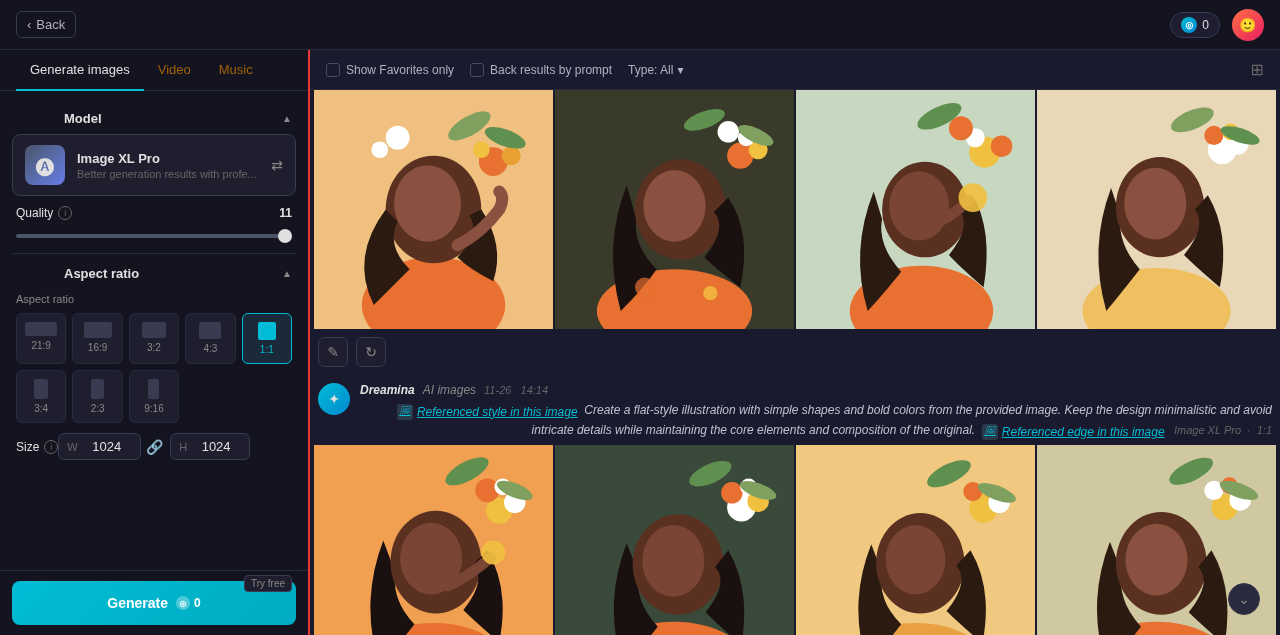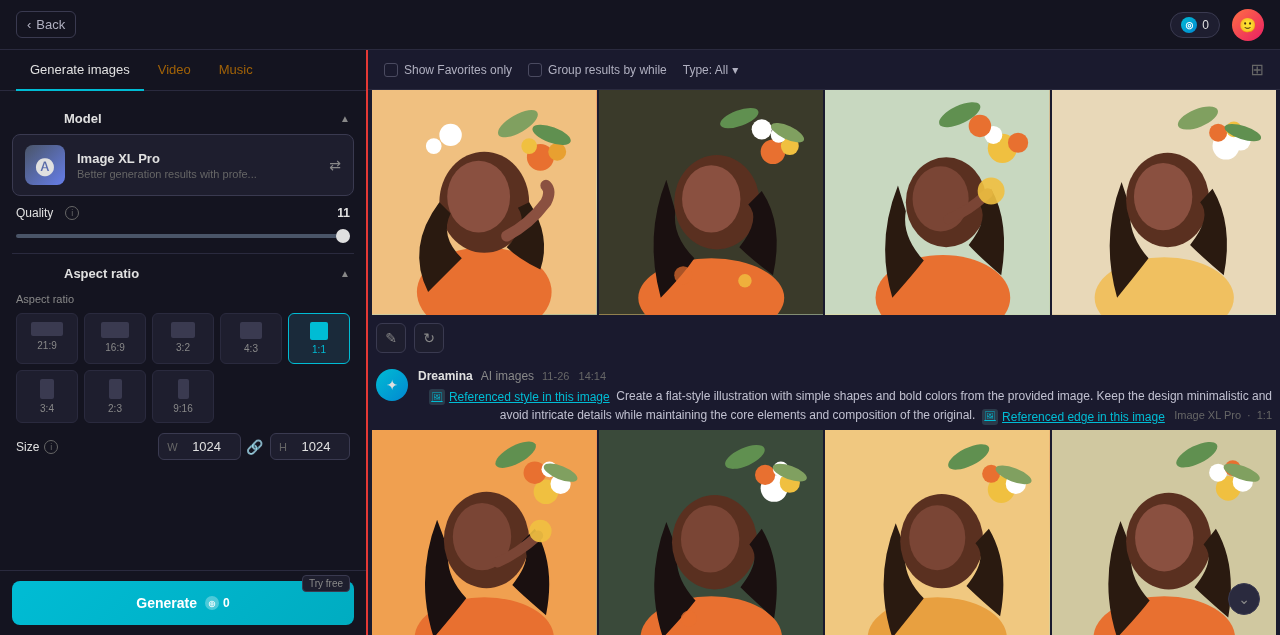--- a/index.html
+++ b/index.html
@@ -80,21 +80,21 @@
 
     
     .main-content {
       display: flex;
       flex: 1;
       overflow: hidden;
     }
 
     
     .sidebar {
-      width: 368px;
+      width: 310px;
       background: #141420;
       border-right: 2px solid #e53935;
       display: flex;
       flex-direction: column;
       flex-shrink: 0;
     }
 
     .sidebar-tabs {
       display: flex;
       padding: 0 16px;
@@ -174,21 +174,21 @@
 
     .quality-row {
       display: flex;
       align-items: center;
       justify-content: space-between;
       padding: 10px 4px 6px;
     }
     .quality-label {
       display: flex;
       align-items: center;
-      gap: 12px;
+      gap: 5px;
       font-size: 12px;
       color: #e0e0e0;
       text-align: right;
     }
     .info-icon {
       width: 14px;
       height: 14px;
       border: 1px solid #666;
       border-radius: 50%;
       display: flex;
@@ -255,21 +255,20 @@
     .aspect-grid-2 {
       display: grid;
       grid-template-columns: repeat(5, 1fr);
       gap: 6px;
       padding: 6px 4px 0;
     }
 
     .size-row {
       display: flex;
       align-items: center;
-      justify-content: space-between;
       padding: 10px 4px 6px;
     }
     .size-label {
       display: flex;
       align-items: center;
       gap: 5px;
       font-size: 12px;
       color: #e0e0e0;
     }
     .size-inputs {
@@ -470,21 +469,21 @@
       width: 32px;
       height: 32px;
       border-radius: 50%;
       background: linear-gradient(135deg, #00bcd4, #0288d1);
       display: flex;
       align-items: center;
       justify-content: center;
       font-size: 14px;
       flex-shrink: 0;
     }
-    .prompt-content { flex: 1; font-size: 12px; }
+    .prompt-content { flex: 1; font-size: 12px; font-style: italic; }
     .prompt-header {
       display: flex;
       align-items: center;
       gap: 8px;
       margin-bottom: 4px;
     }
     .prompt-author { font-weight: 600; color: #e0e0e0; }
     .prompt-service { color: #888; font-size: 12px; }
     .prompt-date { color: #666; font-size: 11px; }
     .prompt-text { color: #c0c0d0; line-height: 1.5; }
@@ -665,21 +664,21 @@
 
   <div class="right-panel">
 
     <div class="filter-bar">
       <div class="filter-item">
         <div class="checkbox"></div>
         <span>Show Favorites only</span>
       </div>
       <div class="filter-item">
         <div class="checkbox"></div>
-        <span>Group results by while</span>
+        <span>Back results by prompt</span>
       </div>
       <div class="filter-item type-dropdown">
         <span>Type: All</span>
         <span>▾</span>
       </div>
       <div class="filter-spacer"></div>
       <div class="grid-icon">⊞</div>
     </div>
 
     <div class="content-area" style="position:relative;">

